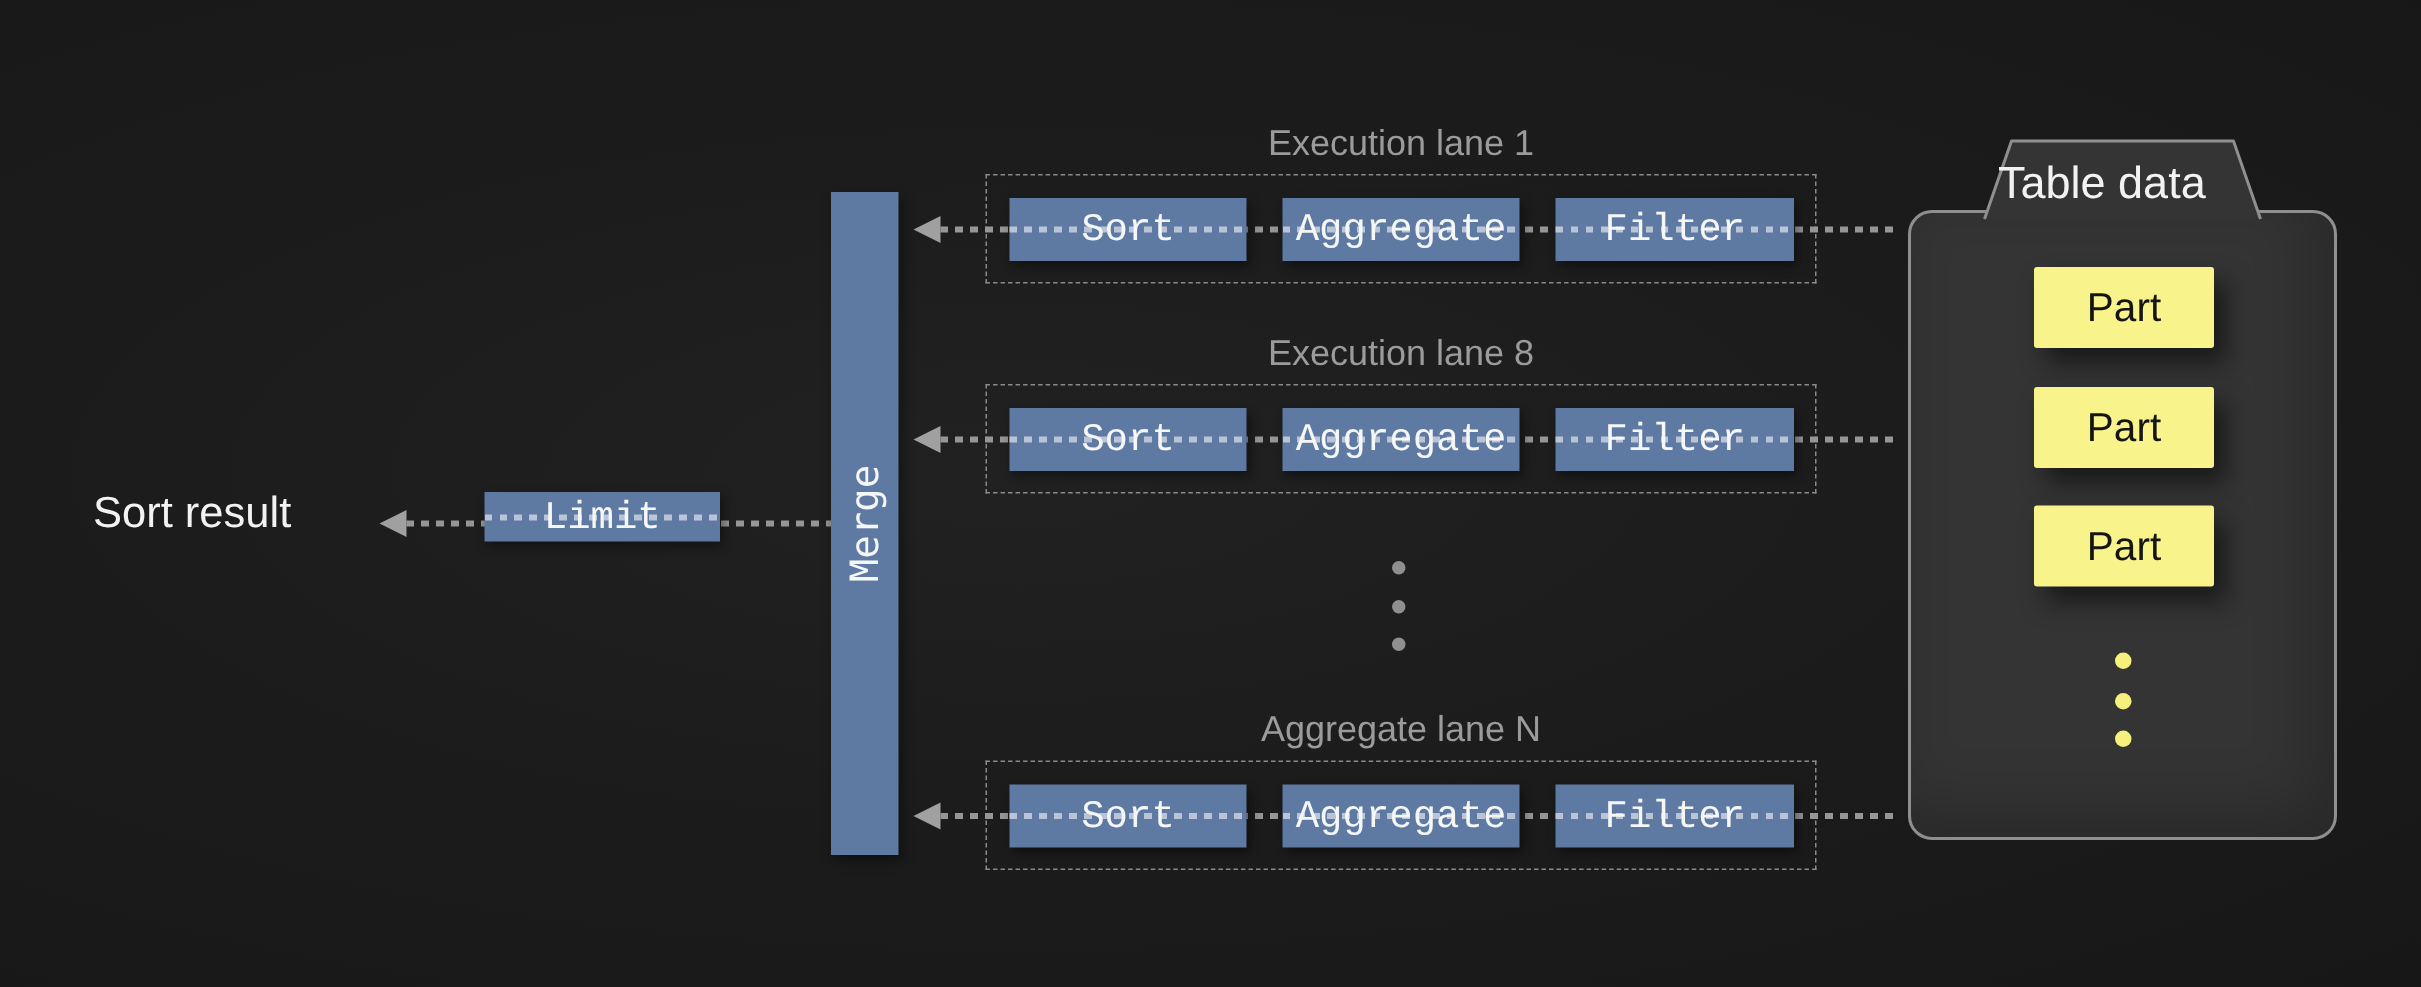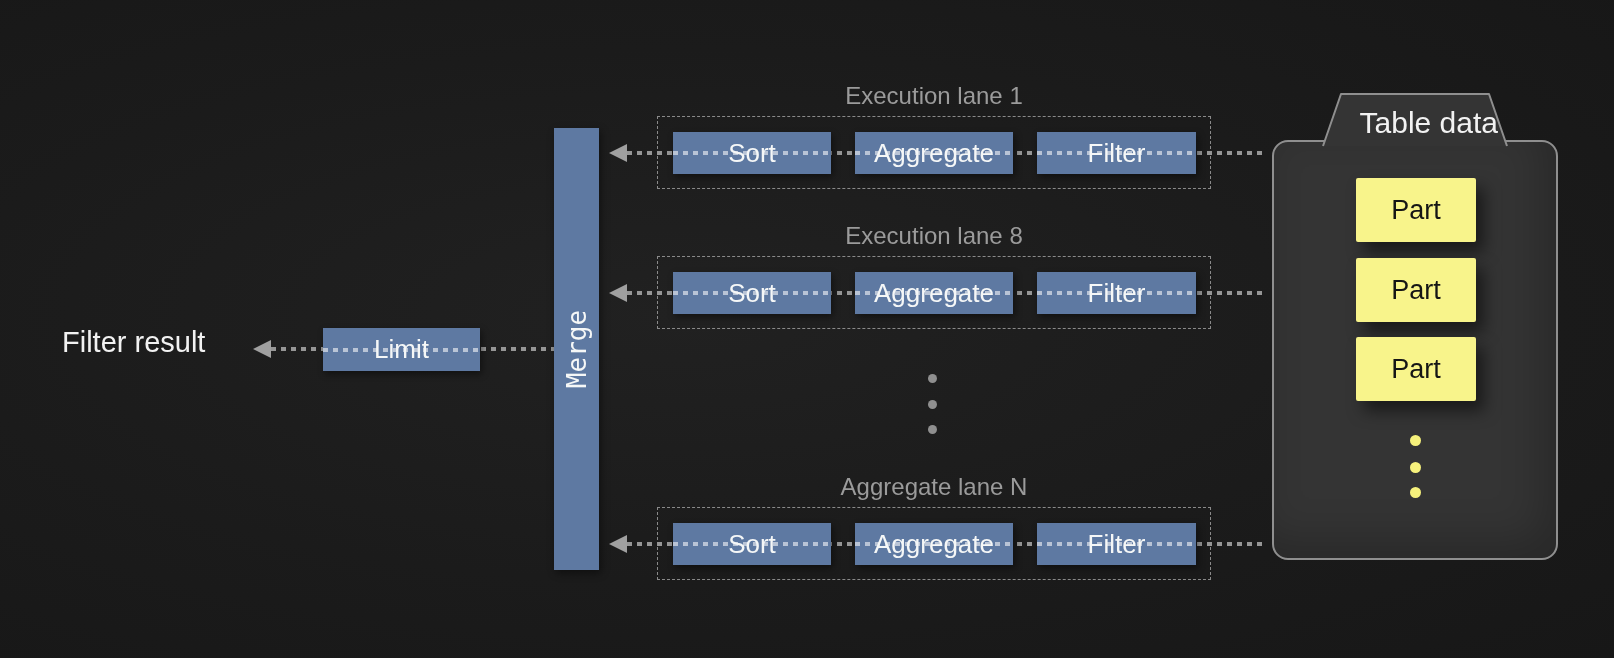--- a/index.html
+++ b/index.html
@@ -22,21 +22,21 @@
   
   .arrow-left{
     position:absolute;width:0;height:0;z-index:2;
     border-top:9px solid transparent;border-bottom:9px solid transparent;
     border-right:18px solid #a0a0a0;
   }
   
   .node{
     position:absolute;background:#5e79a2;z-index:2;
     display:flex;align-items:center;justify-content:center;
-    color:#f5f7f7;font-family:Liberation Sans, sans-serif;font-size:26px;
+    color:#f5f7f7;font-family:Liberation Mono, monospace;font-size:26px;
     box-shadow:2px 3px 7px rgba(0,0,0,.45);
   }
   .node::before{ 
     content:"";position:absolute;left:0;right:0;top:50%;margin-top:-2px;height:4px;
     background:repeating-linear-gradient(90deg,#b9c4d6 0 5px,transparent 5px 10px);
   }
   .node>span{position:relative;z-index:1;}
   
   .merge-bar{
     position:absolute;left:554px;top:128px;width:45px;height:442px;
@@ -58,41 +58,41 @@
   .vdot.yellow{width:11px;height:11px;background:#f6f17c;z-index:3;}
   
   .table-container{
     position:absolute;left:1272px;top:140px;width:286px;height:420px;
     background:#343434;border:2px solid #8f8f8f;border-radius:16px;
     box-sizing:border-box;z-index:2;
     box-shadow:inset -14px -18px 40px rgba(0,0,0,.22);
   }
   .table-tab-svg{position:absolute;left:1310px;top:88px;z-index:3;}
   .table-title{
-    position:absolute;left:1332px;top:106px;width:166px;text-align:right;
+    position:absolute;left:1332px;top:106px;width:166px;text-align:left;
     color:#f2f2f2;font-size:30px;z-index:4;
   }
   .part{
-    position:absolute;left:1356px;width:120px;height:64px;z-index:3;
+    position:absolute;left:1356px;width:120px;height:54px;z-index:3;
     background:#f8f48b;border-radius:2px;
     display:flex;align-items:center;justify-content:center;
     color:#151515;font-size:27px;
     box-shadow:8px 10px 16px rgba(0,0,0,.5);
   }
 </style>
 </head>
 <body>
 
 <div class="stage">
 
-  <div class="free-label" style="left:62px;top:326px;font-size:29px;">Filter result</div>
+  <div class="free-label" style="left:62px;top:326px;font-size:29px;">Sort result</div>
   <div class="arrow-left" style="left:253px;top:340px;"></div>
   <div class="dots" style="left:271px;top:347px;width:283px;"></div>
 
-  <div class="node" style="left:323px;top:328px;width:157px;height:43px;">
+  <div class="node" style="left:323px;top:328px;width:157px;height:33px;">
     <span>Limit</span>
   </div>
 
   <div class="merge-bar">
     <span>Merge</span>
   </div>
 
   <div class="lane-title" style="top:82px;">Execution lane 1</div>
   <div class="lane-box" style="top:116px;"></div>
   <div class="arrow-left" style="left:609px;top:144px;"></div>

